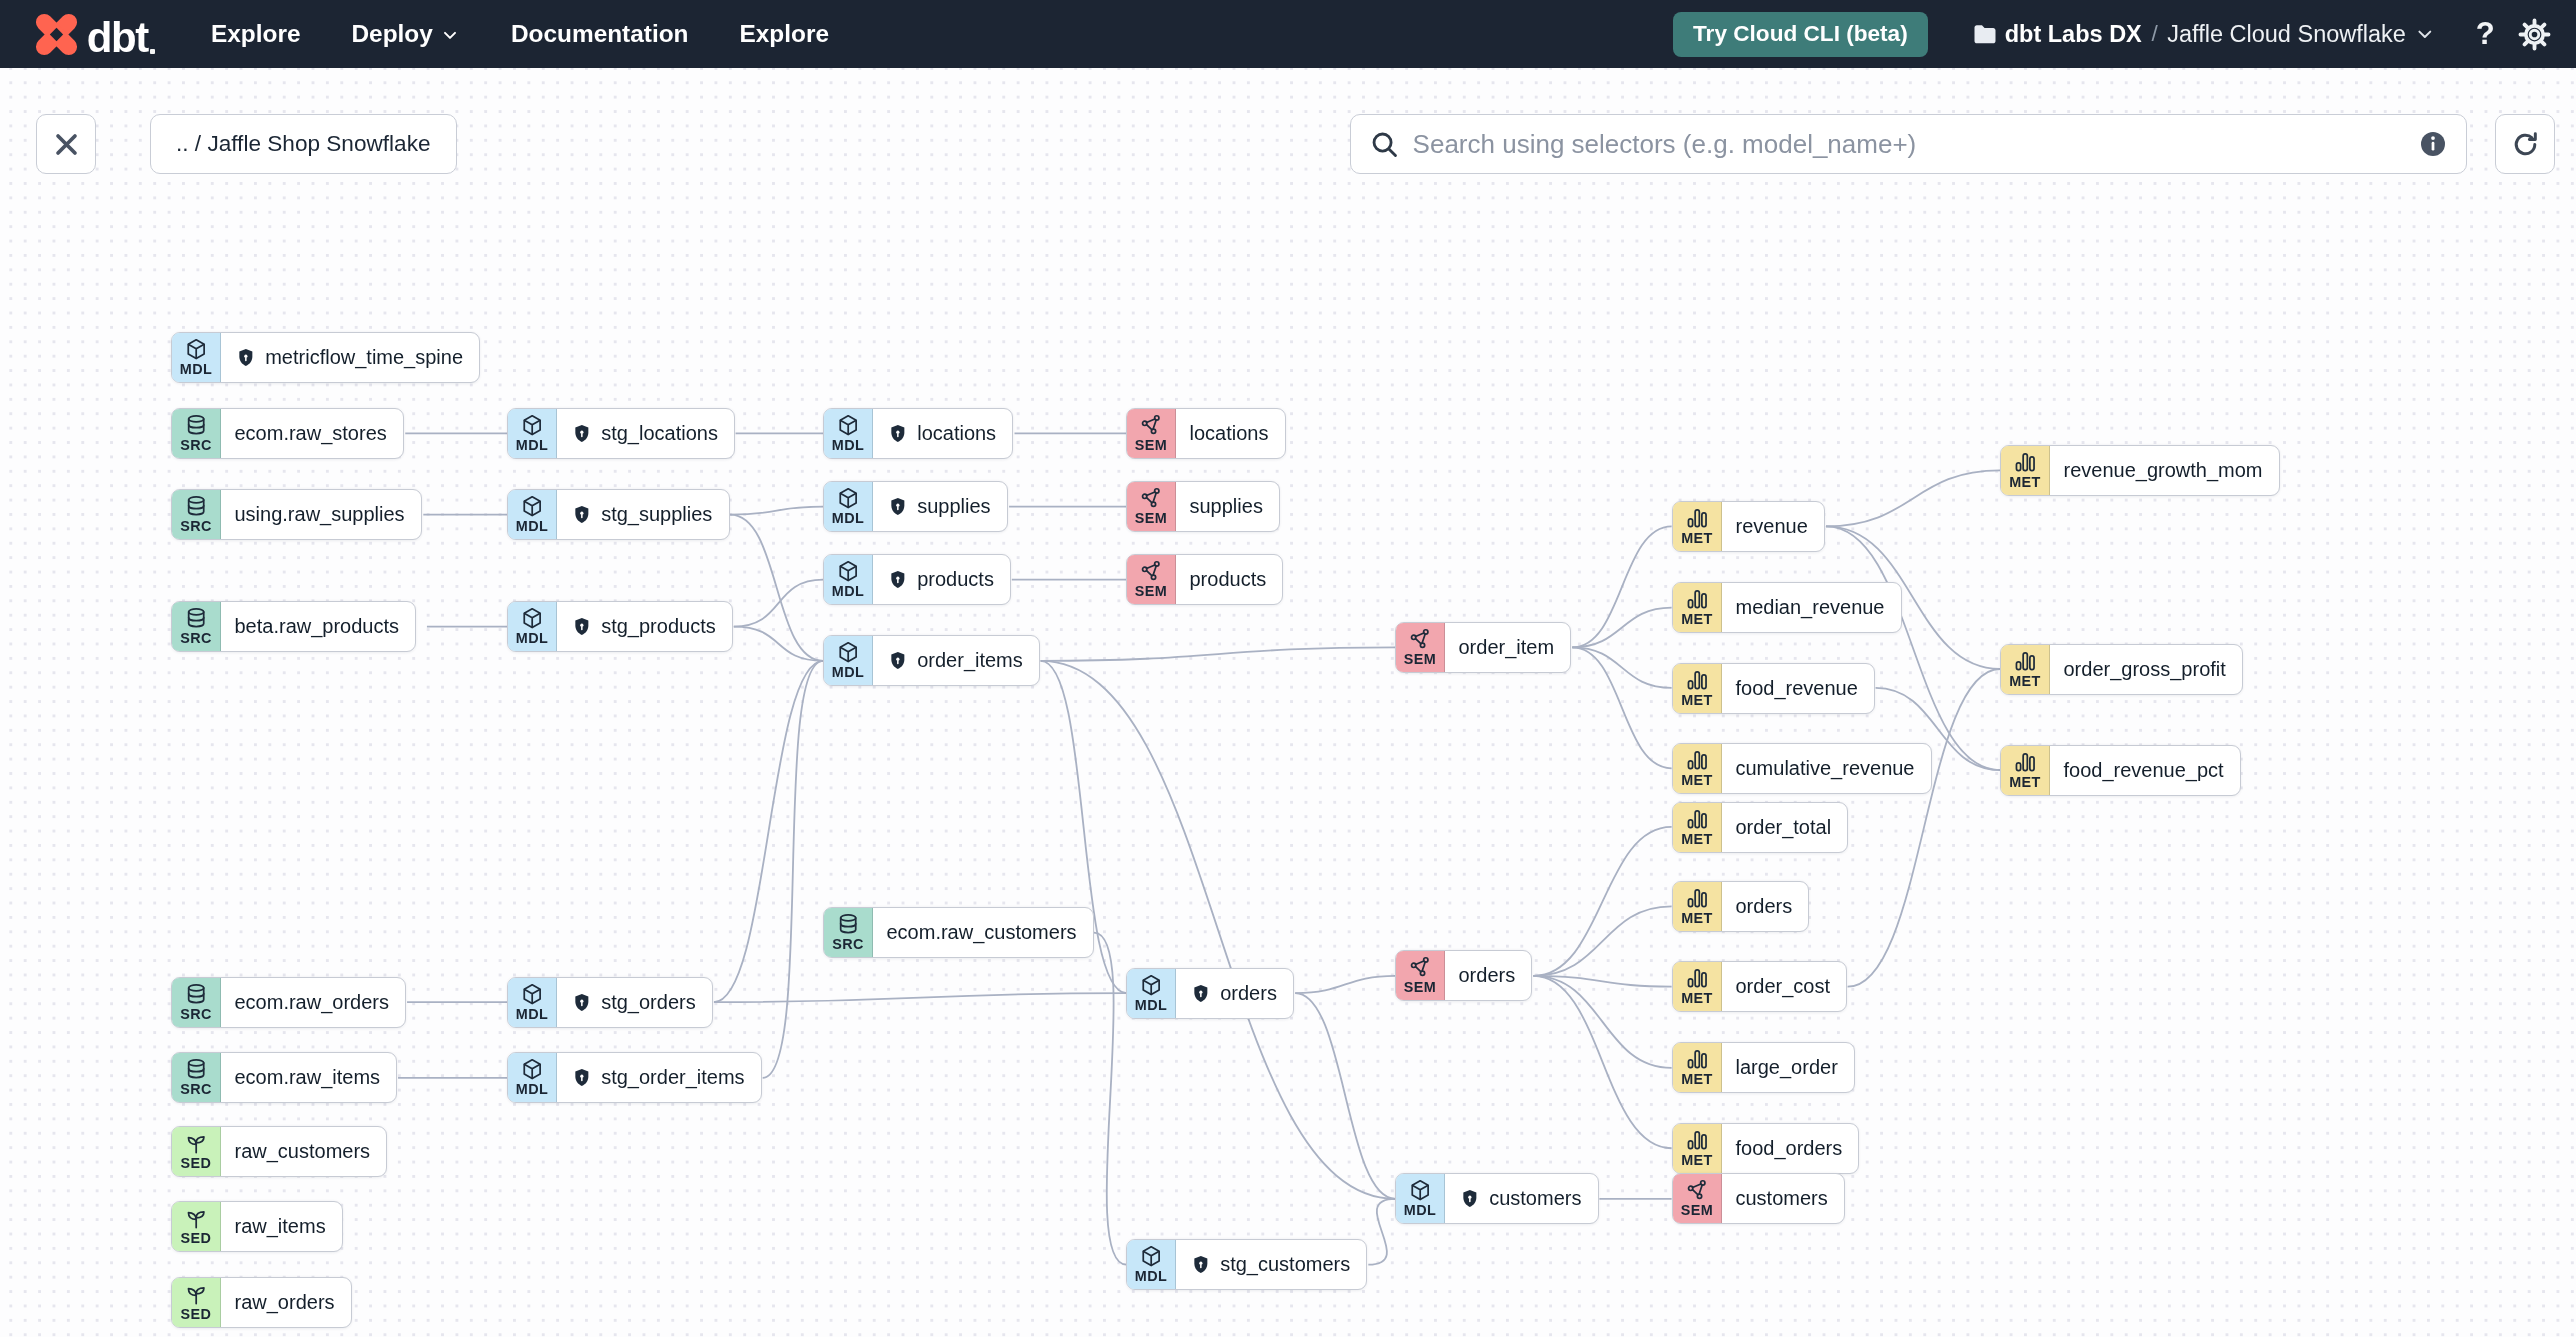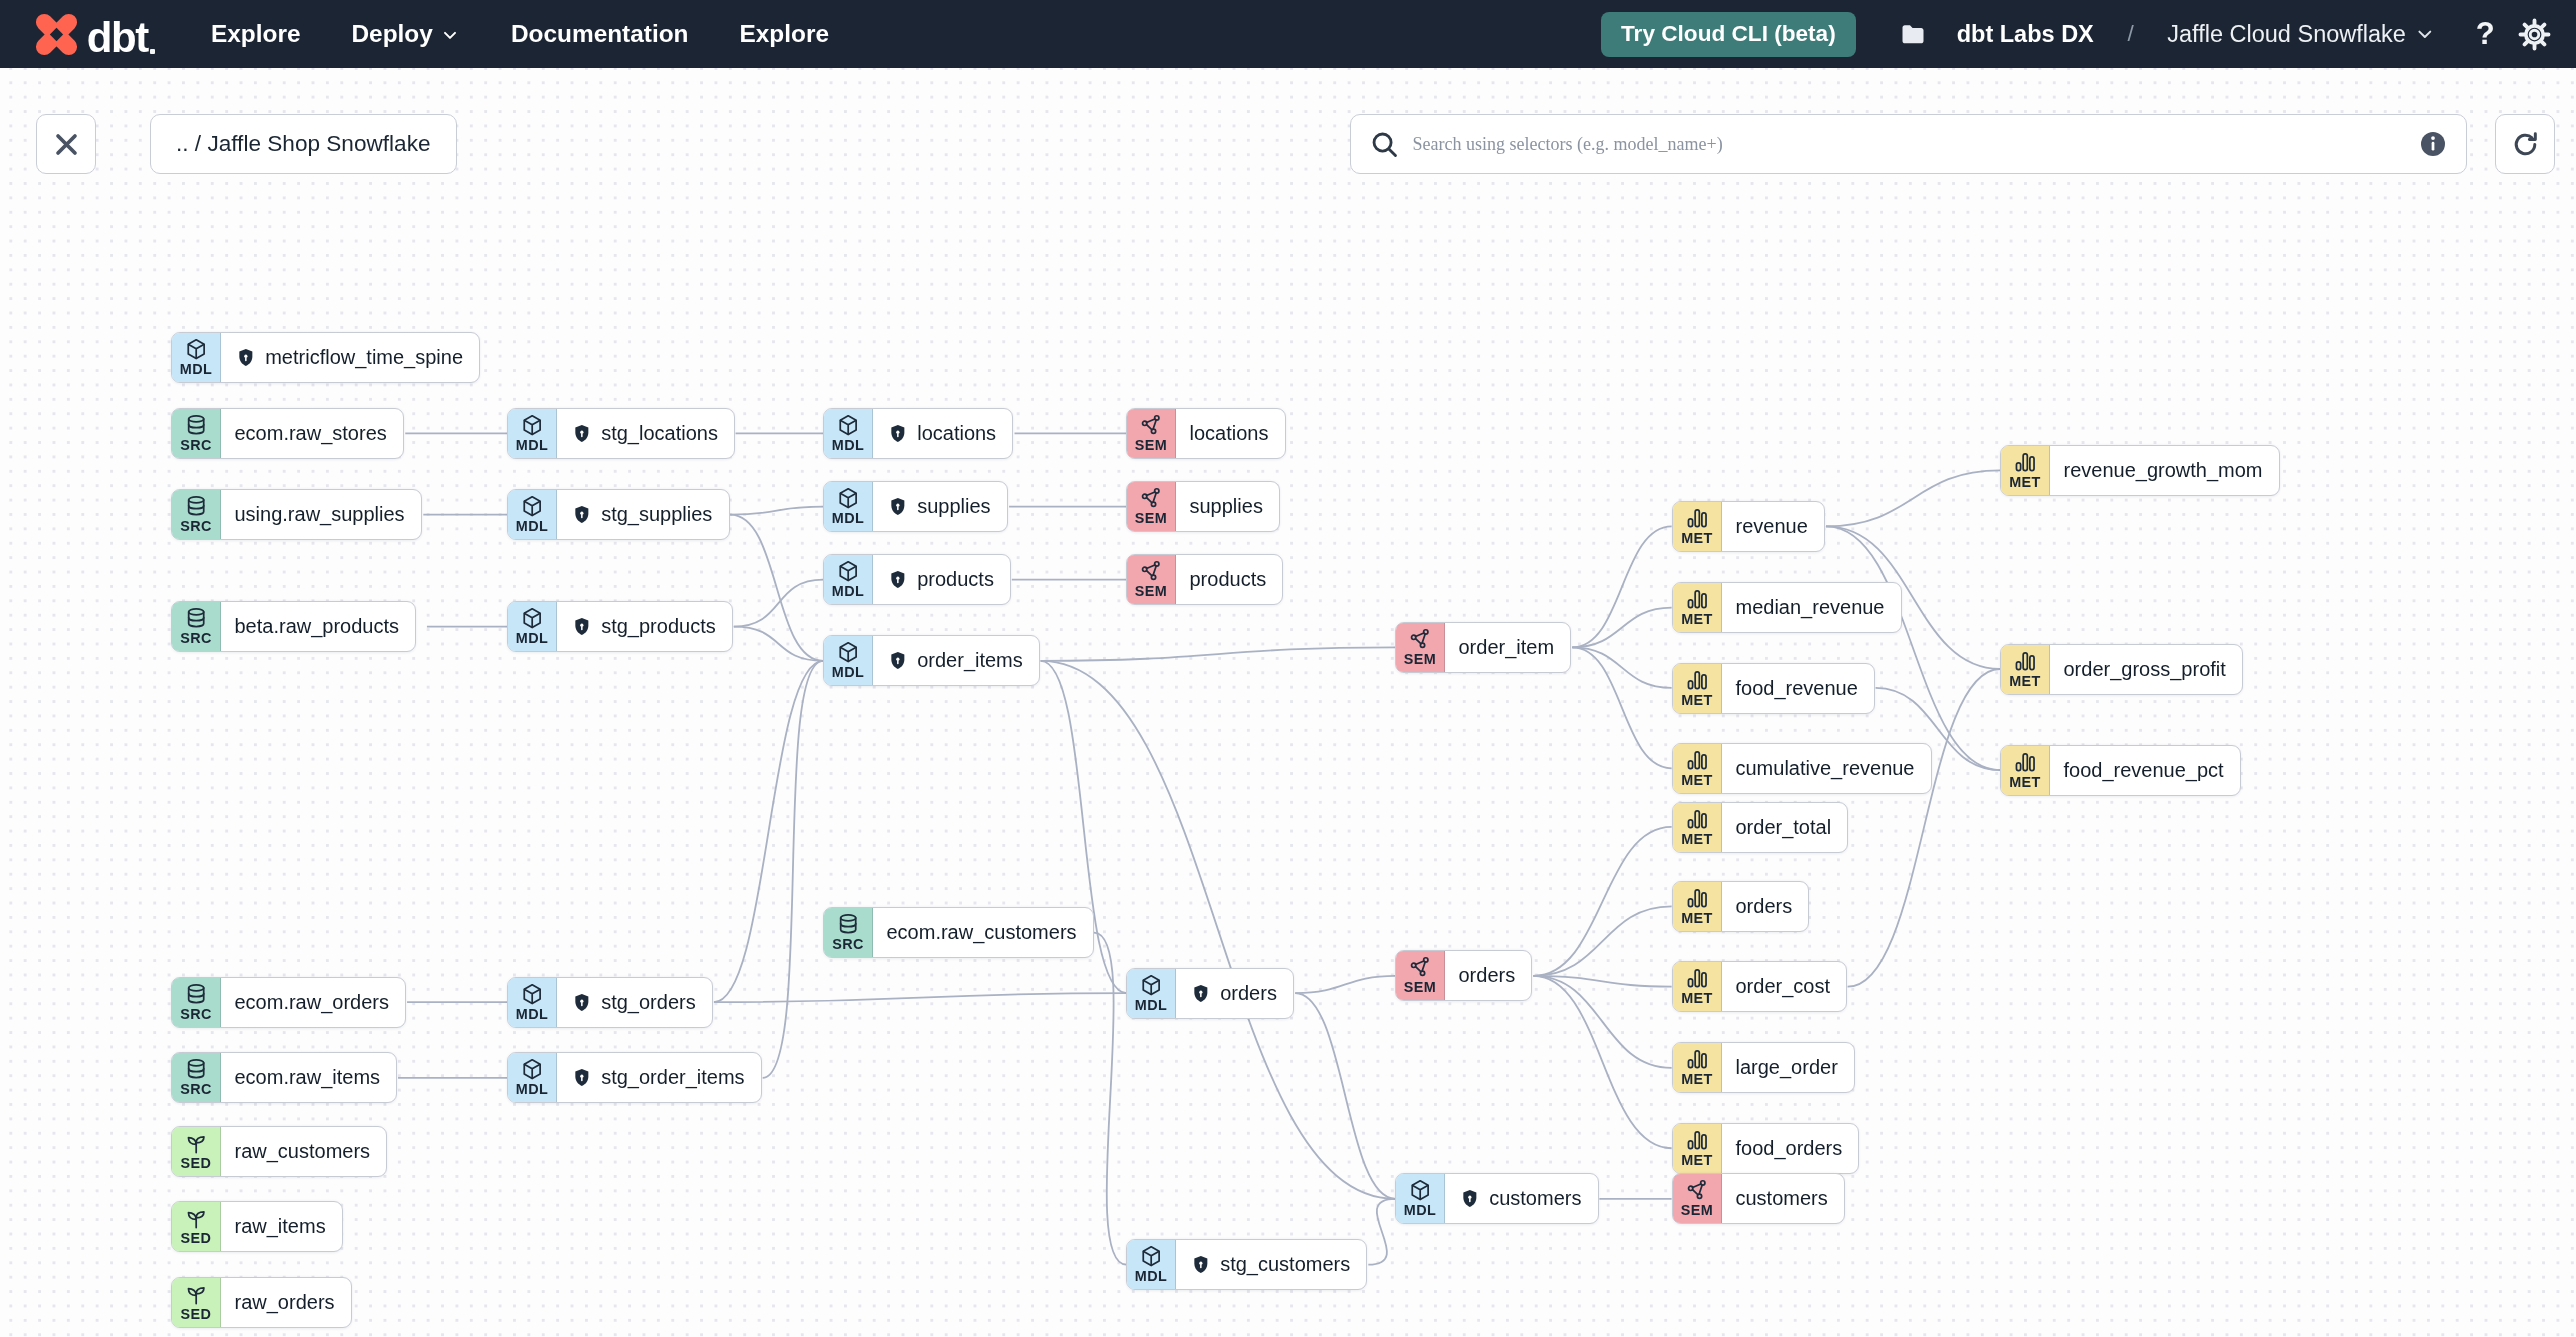--- a/index.html
+++ b/index.html
@@ -19,35 +19,35 @@
   .nav-left, .nav-right { display:flex; align-items:center; }
   .logo { display:flex; align-items:flex-end; cursor:pointer; }
   .logo svg.mark { width:47px; height:47px; }
   .wordmark { color:#fff; font-size:42px; font-weight:700; letter-spacing:-1.4px; line-height:.92; margin-left:7.2px; }
   .tm-dot { width:4.5px; height:4.5px; background:#fff; border-radius:0.9px; margin:0 0 3.6px 2.7px; opacity:.95; }
   .menu { display:flex; align-items:center; gap:51px; margin-left:56px; }
   .nav-item { color:#fff; font-size:24.4px; font-weight:600; display:flex; align-items:center; gap:7.2px; cursor:pointer; }
   .nav-item svg { margin-top:2.7px; }
   .cta { background:#3e7c79; color:#fff; border:none; border-radius:8.1px; height:45px;
     padding:0 20px; font-size:22.6px; font-weight:600; font-family:inherit; cursor:pointer; }
-  .acct { display:flex; align-items:center; gap:30px; margin-left:43px; }
+  .acct { display:flex; align-items:center; gap:6px; margin-left:43px; }
   .acct .account { color:#fff; font-size:23.5px; font-weight:700; }
   .acct .sep { color:#8d99a7; font-size:22.6px; padding:0 3.6px; }
   .acct .project { color:#eef1f4; font-size:23.5px; font-weight:400; display:flex; align-items:center; gap:8.1px; cursor:pointer; }
   .help { color:#f2f4f6; font-size:31px; font-weight:700; margin:0 7.2px 0 40px; cursor:pointer; }
   .gear { margin-left:16.2px; cursor:pointer; display:flex; }
 
   
   .chip { position:absolute; top:114px; height:60px; background:#fff; border:1.8px solid #c9cdd6;
     border-radius:10px; display:flex; align-items:center; justify-content:center; z-index:10; cursor:pointer; }
   .chip.close { left:36px; width:60px; }
   .chip.crumb { left:108px; padding:0 25px; font-size:22.6px; color:#1b2634;margin-left:42px; }
   .searchbar { position:absolute; top:114px; left:1350px; width:1117px; height:60px; background:#fff;
     border:1.8px solid #c9cdd6; border-radius:10px; display:flex; align-items:center; padding:0 18px; z-index:10; }
-  .searchbar input { flex:1; border:none; outline:none; font-family:Liberation Serif, serif; font-size:18px;
+  .searchbar input { flex:1; border:none; outline:none; font-family:Liberation Sans, sans-serif; font-size:26px;
     color:#a16207; margin-left:12.6px; background:transparent; }
   .searchbar input::placeholder { color:#8b93a1; }
   .chip.refresh { left:2495px; width:60px; }
 
   
   .node { position:absolute; height:51px; display:inline-flex; align-items:stretch; background:#fff;
     border:1.8px solid #c7cbd4; border-radius:9px; box-shadow:0 0.9px 2.7px rgba(20,30,50,.07);
     cursor:pointer; z-index:5; }
   .badge { width:49px; display:flex; flex-direction:column; align-items:center; justify-content:center;
     gap:0px; border-radius:7.2px 0 0 7.2px; border-right:1.8px solid rgba(27,38,52,.18); }

